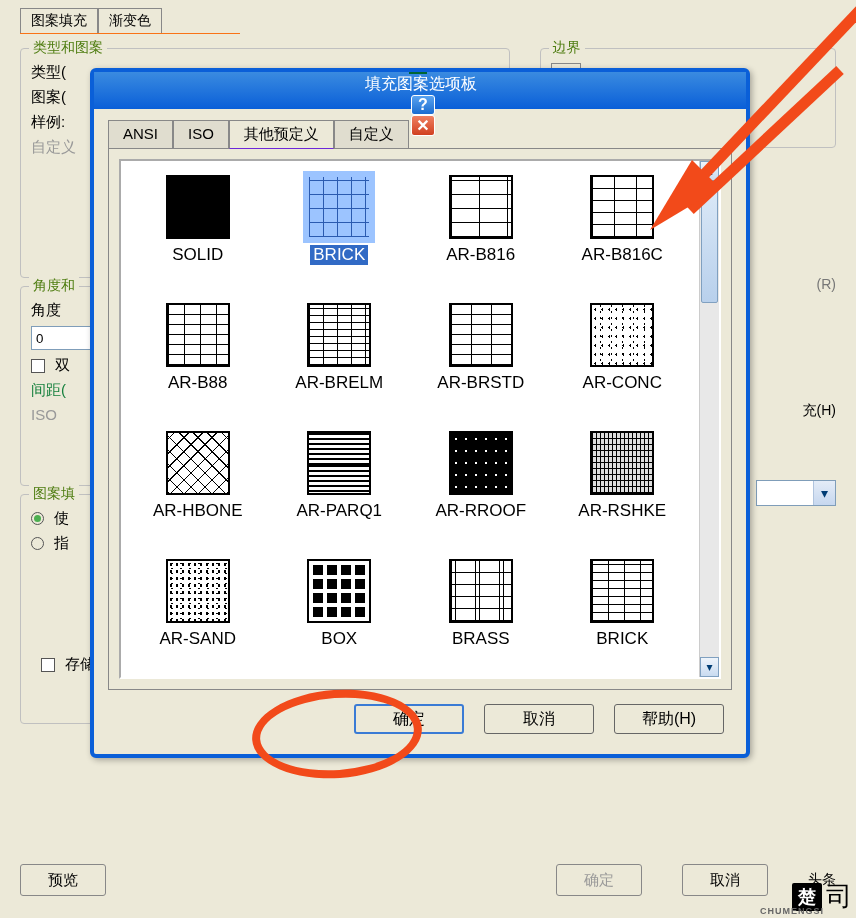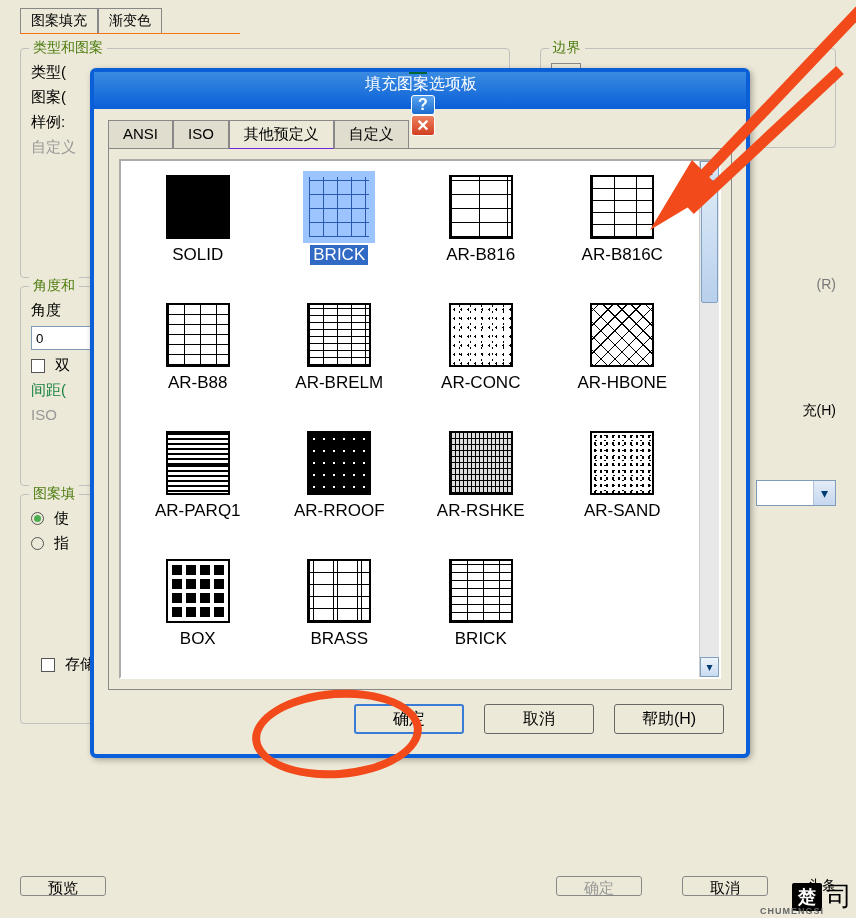--- a/index.html
+++ b/index.html
@@ -60,21 +60,21 @@
     display: inline-flex; align-items: center;
   }
   .combo .arrow {
     width: 22px; height: 100%; margin-left: auto;
     border-left: 1px solid #b0c4de;
     background: linear-gradient(#e4ecf7,#c6d7ef);
     display:flex;align-items:center;justify-content:center;
     color:#003c74;
   }
   .btn {
-    min-width: 86px; height: 20px;
+    min-width: 86px; height: 32px;
     background: #ece9d8;
     border: 1px solid #888;
     border-radius: 3px;
     padding: 2px 14px;
     font-size: 15px;
   }
   .icon-box {
     width: 30px; height: 30px; border: 1px solid #888; background:#ece9d8;
     display:inline-flex;align-items:center;justify-content:center;
   }
@@ -415,20 +415,24 @@
             </div>
             <div class="pitem">
               <div class="swatch sw-b88"></div>
               <div class="plabel">AR-B88</div>
             </div>
             <div class="pitem">
               <div class="swatch sw-brelm"></div>
               <div class="plabel">AR-BRELM</div>
             </div>
             <div class="pitem">
+              <div class="swatch sw-brstd"></div>
+              <div class="plabel">AR-BRSTD</div>
+            </div>
+            <div class="pitem">
               <div class="swatch sw-conc"></div>
               <div class="plabel">AR-CONC</div>
             </div>
             <div class="pitem">
               <div class="swatch sw-hbone"></div>
               <div class="plabel">AR-HBONE</div>
             </div>
             <div class="pitem">
               <div class="swatch sw-parq1"></div>
               <div class="plabel">AR-PARQ1</div>

